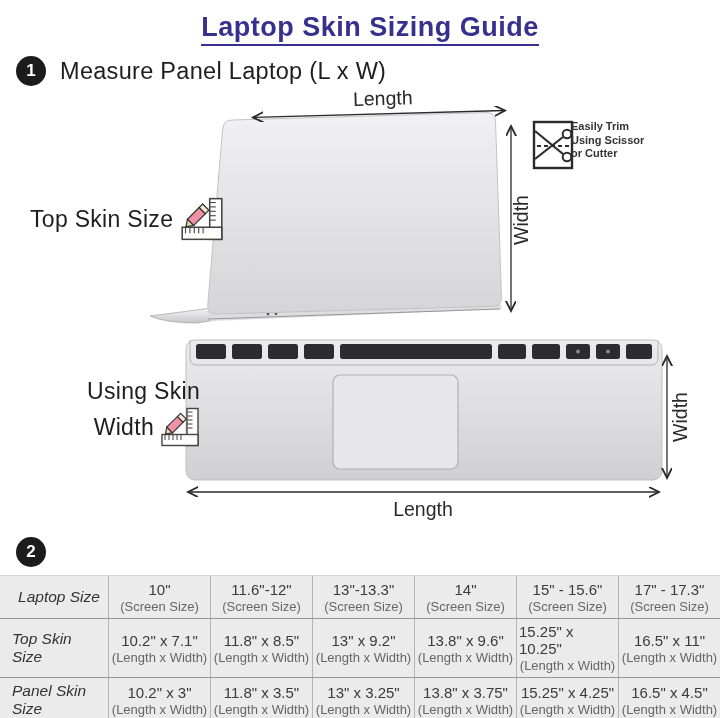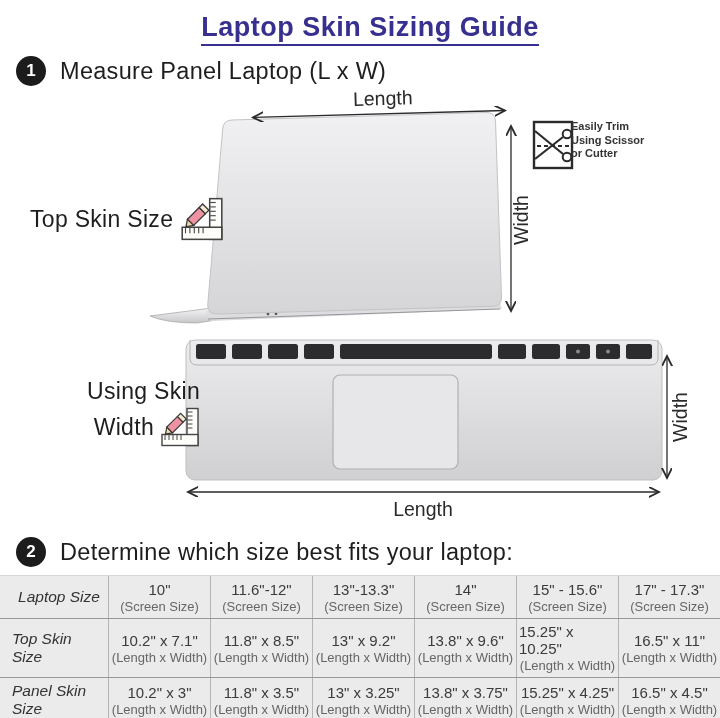--- a/index.html
+++ b/index.html
@@ -204,21 +204,20 @@
           <polygon points="3.6,15.9 2,17 3.6,18.1" fill="#3a3a3a"></polygon>
           <rect x="8" y="13" width="15" height="8" fill="#ef93a2" stroke="#3a3a3a" stroke-width="1.2"></rect>
           <rect x="23" y="13" width="4.5" height="8" fill="#f7ead1" stroke="#3a3a3a" stroke-width="1.2"></rect>
         </g>
       </svg>
     </div>
   </div>
 
   <div class="step-row step2">
     <span class="step-badge">2</span>
-    <span class="step-heading">Determine which size best fits your laptop:</span>
   </div>
 
   <div class="size-table">
     <div class="t-row">
       <div class="t-cell t-rowhead">Laptop Size</div>
       <div class="t-cell">
         <div class="t-main">10"</div>
         <div class="t-sub">(Screen Size)</div>
       </div>
       <div class="t-cell">

